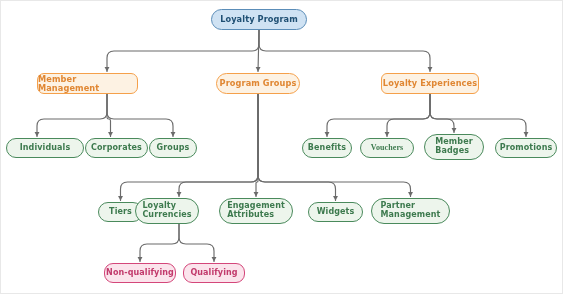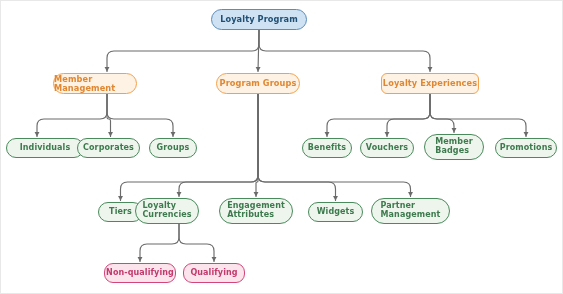--- a/index.html
+++ b/index.html
@@ -94,28 +94,28 @@
         <path d="M257,93 L257,174 Q257,181 250,181 L185,181 Q178,181 178,188 L178,195.5" fill="none" stroke="#6b6b6b" stroke-width="1.15" stroke-linecap="round" marker-end="url(#arrow)"></path>
         <path d="M257,93 L257,180 Q257,181 256,181 L256,181 Q255,181 255,182 L255,195.5" fill="none" stroke="#6b6b6b" stroke-width="1.15" stroke-linecap="round" marker-end="url(#arrow)"></path>
         <path d="M257,93 L257,174 Q257,181 264,181 L327.5,181 Q334.5,181 334.5,188 L334.5,199.5" fill="none" stroke="#6b6b6b" stroke-width="1.15" stroke-linecap="round" marker-end="url(#arrow)"></path>
         <path d="M257,93 L257,174 Q257,181 264,181 L402.5,181 Q409.5,181 409.5,188 L409.5,195.5" fill="none" stroke="#6b6b6b" stroke-width="1.15" stroke-linecap="round" marker-end="url(#arrow)"></path>
         <path d="M178,223 L178,236 Q178,243 171,243 L146,243 Q139,243 139,250 L139,260.5" fill="none" stroke="#6b6b6b" stroke-width="1.15" stroke-linecap="round" marker-end="url(#arrow)"></path>
         <path d="M178,223 L178,236 Q178,243 185,243 L206,243 Q213,243 213,250 L213,260.5" fill="none" stroke="#6b6b6b" stroke-width="1.15" stroke-linecap="round" marker-end="url(#arrow)"></path>
       </g>
   </svg>
   <div id="node-layer">
       <div class="node root" style="left: 210px; top: 8px; width: 96px; height: 21px;">Loyalty Program</div>
-      <div class="node cat" style="left: 52px; top: 72px; width: 84px; height: 21px;">Member Management</div>
+      <div class="node cat" style="left: 36px; top: 72px; width: 101px; height: 21px; border-radius: 7px;">Member Management</div>
       <div class="node cat" style="left: 215px; top: 72px; width: 84px; height: 21px;">Program Groups</div>
       <div class="node cat" style="left: 380px; top: 72px; width: 98px; height: 21px; border-radius: 6px;">Loyalty Experiences</div>
       <div class="node leaf" style="left: 5px; top: 137px; width: 78px; height: 20px;">Individuals</div>
-      <div class="node leaf" style="left: 76px; top: 137px; width: 63px; height: 20px;">Corporates</div>
+      <div class="node leaf" style="left: 84px; top: 137px; width: 63px; height: 20px;">Corporates</div>
       <div class="node leaf" style="left: 148px; top: 137px; width: 48px; height: 20px;">Groups</div>
       <div class="node leaf" style="left: 301px; top: 137px; width: 50px; height: 20px;">Benefits</div>
-      <div class="node leaf" style="left: 359px; top: 137px; width: 54px; height: 20px;">Vouchers</div>
+      <div class="node leaf" style="left: 359px; top: 137px; width: 54px; height: 20px; font-family: Liberation Serif, serif;">Vouchers</div>
       <div class="node leaf" style="left: 423px; top: 133px; width: 60px; height: 26px;">Member
 Badges</div>
       <div class="node leaf" style="left: 494px; top: 137px; width: 62px; height: 20px;">Promotions</div>
       <div class="node leaf" style="left: 97px; top: 201px; width: 45px; height: 20px;">Tiers</div>
       <div class="node leaf" style="left: 134px; top: 197px; width: 64px; height: 26px;">Loyalty
 Currencies</div>
       <div class="node leaf" style="left: 218px; top: 197px; width: 74px; height: 26px;">Engagement
 Attributes</div>
       <div class="node leaf" style="left: 307px; top: 201px; width: 55px; height: 20px;">Widgets</div>
       <div class="node leaf" style="left: 370px; top: 197px; width: 79px; height: 26px;">Partner

